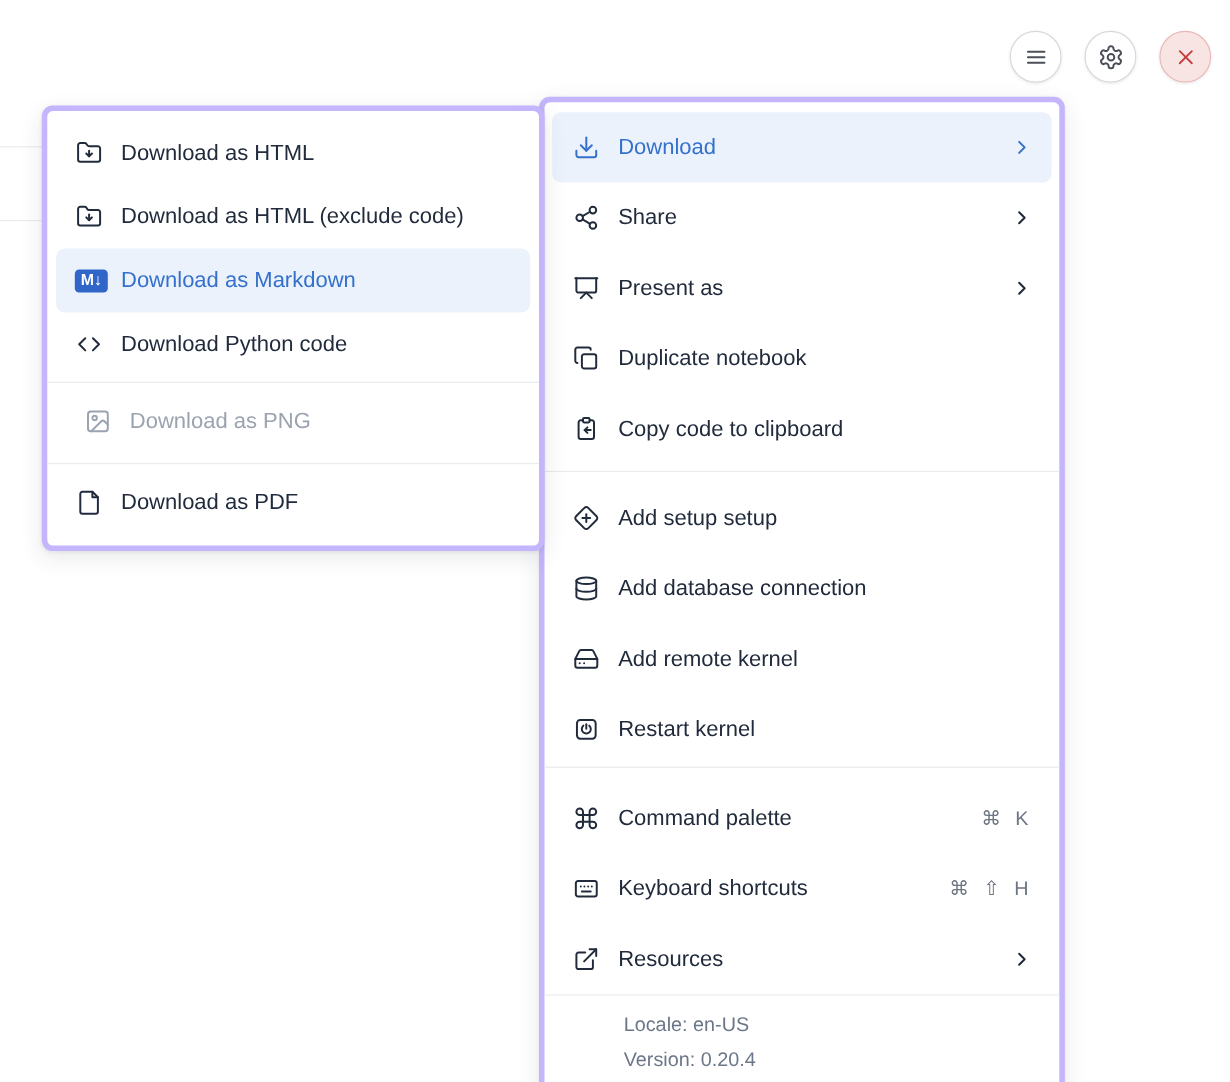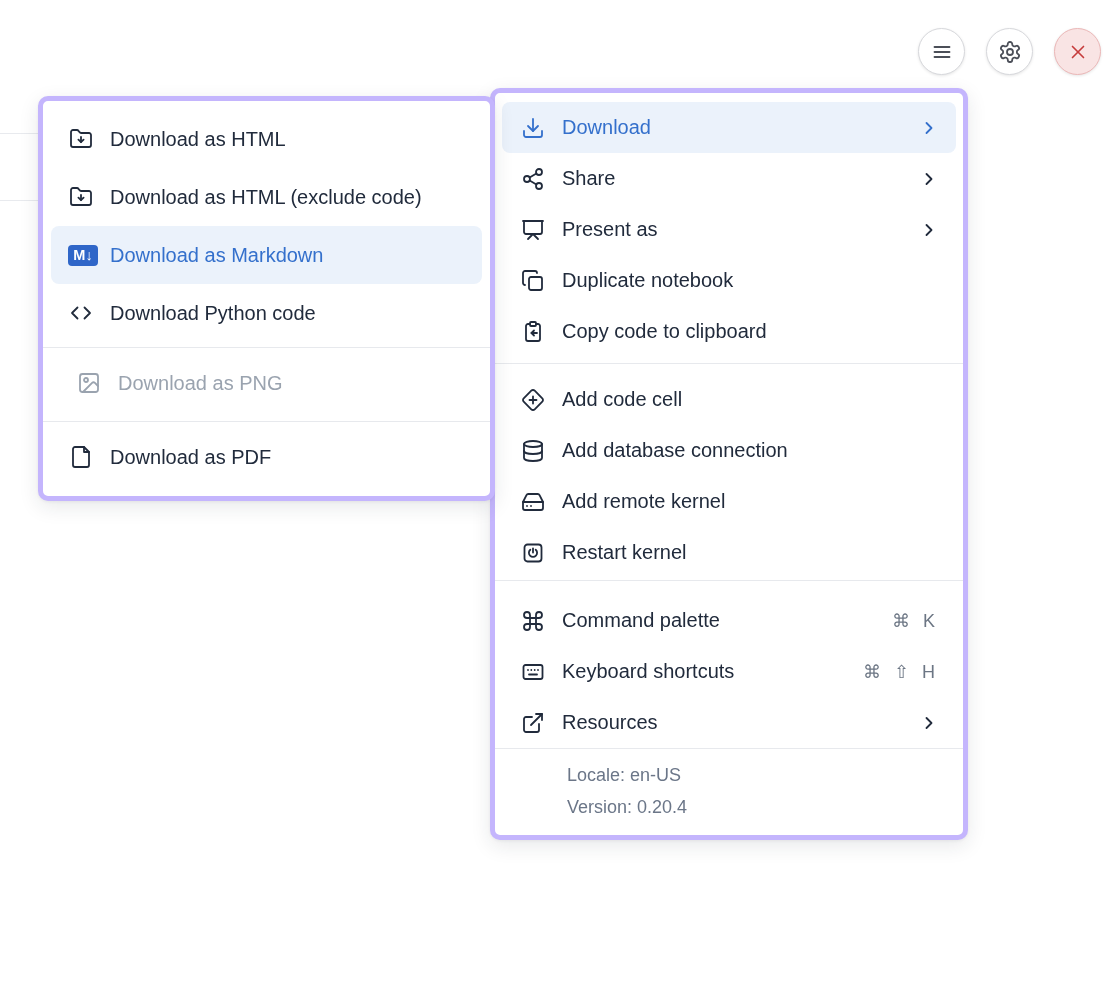--- a/index.html
+++ b/index.html
@@ -33,21 +33,21 @@
   }
   .submenu { left:38px; top:96px; width:457px; padding:9px 0 10px; z-index:3; }
   .mainmenu { left:490px; top:88px; width:478px; padding:9px 0 0; z-index:2; }
 
   .menu-item {
     display:flex; align-items:center; gap:16px;
     padding:0 24px 0 25px; font-size:20px; color:#212B3C; cursor:pointer;
     white-space:nowrap;
   }
   .submenu .menu-item { height:58px; }
-  .mainmenu .menu-item { height:51px; }
+  .mainmenu .menu-item { height:64px; }
 
   .ico { width:26px; flex:0 0 26px; display:flex; align-items:center; justify-content:center; }
   .ico svg { width:24px; height:24px; fill:none; stroke:currentColor; stroke-width:1.8;
     stroke-linecap:round; stroke-linejoin:round; }
 
   .hl { background:#EBF2FB; border-radius:8px; color:#3470CC; }
   .submenu .hl { margin:0 8px; padding-left:17px; padding-right:16px; }
   .mainmenu .hl { margin:0 7px; padding-left:18px; padding-right:17px; }
 
   .disabled { color:#9AA3AF; cursor:default;padding-left:33px; }
@@ -191,21 +191,21 @@
     <div class="sep sep-r1"></div>
 
     <div class="menu-item">
       <span class="ico">
         <svg viewBox="0 0 24 24">
             <path d="M2.7 10.3a2.41 2.41 0 0 0 0 3.41l7.59 7.59a2.41 2.41 0 0 0 3.41 0l7.59-7.59a2.41 2.41 0 0 0 0-3.41l-7.59-7.59a2.41 2.41 0 0 0-3.41 0z"></path>
             <path d="M12 8.5v7"></path>
             <path d="M8.5 12h7"></path>
           </svg>
       </span>
-      <span>Add code cell</span>
+      <span>Add setup setup</span>
     </div>
 
     <div class="menu-item">
       <span class="ico">
         <svg viewBox="0 0 24 24">
             <ellipse cx="12" cy="5" rx="9" ry="3"></ellipse>
             <path d="M3 5v14a9 3 0 0 0 18 0V5"></path>
             <path d="M3 12a9 3 0 0 0 18 0"></path>
           </svg>
       </span>

